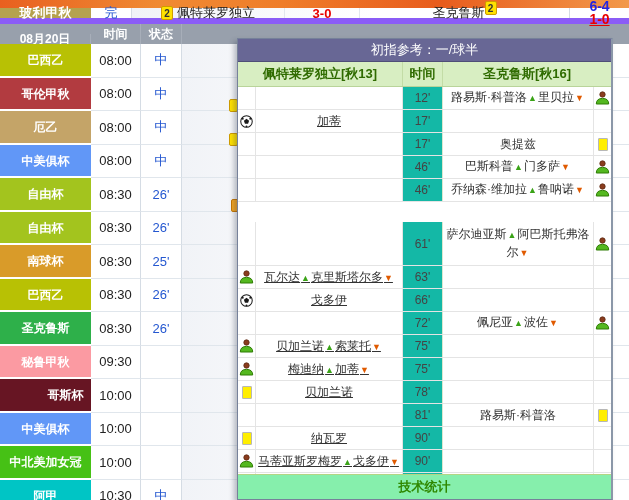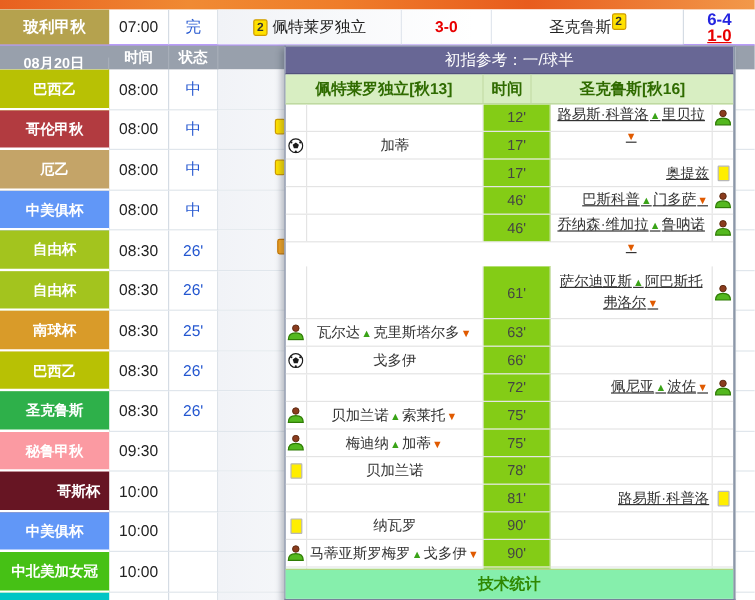--- a/index.html
+++ b/index.html
@@ -8,21 +8,21 @@
             font-family:"Liberation Sans","DejaVu Sans",sans-serif; }
 
   
   .banner { position:absolute; top:0; left:0; width:629px; height:8px;
             background:linear-gradient(90deg,#e8601f,#f08a33 25%,#ef7d2a 45%,#e85c1d 70%,#f2994a 100%); }
 
   
   .main { position:absolute; top:8px; left:0; width:629px; }
   .cell { display:flex; align-items:center; justify-content:center; }
 
-  .match-row { display:flex; height:30px; background:#fff; border-bottom:1px solid #8b5cf6; }
+  .match-row { display:flex; height:16px; background:#fff; border-bottom:6px solid #8b5cf6; }
   .c-league { width:91px; color:#fff; font-weight:bold; font-size:13px; }
   .c-time   { width:50px; font-size:13px; color:#222; border-right:1px solid #d5dce4; }
   .c-status { width:41px; font-size:13px; color:#2457d0; border-right:1px solid #d5dce4; }
   .c-event  { flex:1; display:flex; background:linear-gradient(90deg,#f1f3f7,#ffffff 55%); border-right:1px solid #d5dce4; }
   .ev-home  { width:153px; display:flex; align-items:center; justify-content:center; gap:4px;
               font-size:13px; color:#222; border-right:1px solid #e2e7ee; }
   .ev-score { width:75px; display:flex; align-items:center; justify-content:center;
               font-size:13px; font-weight:bold; color:#e80000; border-right:1px solid #e2e7ee; }
   .ev-away  { flex:1; display:flex; align-items:center; justify-content:center; font-size:13px; color:#222; }
   .c-extra  { width:59px; display:flex; flex-direction:column; align-items:center; justify-content:center;
@@ -59,25 +59,25 @@
              font-weight:bold; font-size:13px; border-bottom:1px solid #b9d49a; }
   .ph-home { width:165px; display:flex; align-items:center; justify-content:center; border-right:1px solid #c3dca6; }
   .ph-time { width:40px; display:flex; align-items:center; justify-content:center; border-right:1px solid #c3dca6; }
   .ph-away { flex:1; display:flex; align-items:center; justify-content:center; }
 
   .p-body { flex:1 1 auto; overflow:hidden; display:flex; flex-direction:column; }
   .p-row { display:flex; flex:0 0 23px; height:23px; border-bottom:1px solid #e4e4e4; font-size:12px; color:#333; }
   .p-row.tall { flex:0 0 44px; height:44px;margin-top:20px; }
   .pc-ico  { width:18px; display:flex; align-items:center; justify-content:center; border-right:1px solid #e4e4e4; }
   .pc-home { width:147px; display:flex; align-items:center; justify-content:center; text-align:left;
-             border-right:1px solid #e4e4e4; padding:0 2px; }
-  .pc-time { width:56px; background:#84cc16; color:#444; display:flex; align-items:center; justify-content:center;
+             border-right:1px solid #e4e4e4; padding:0 2px;text-decoration:underline; }
+  .pc-time { width:40px; background:#14b8a6; color:#444; display:flex; align-items:center; justify-content:center;
              border-right:1px solid #dbe7ce; }
-  .pc-away { flex:1; display:flex; align-items:center; justify-content:flex-end; text-align:center;
-             border-right:1px solid #e4e4e4; padding:0 2px; line-height:17px; flex-wrap:wrap;text-decoration:underline; }
+  .pc-away { flex:1; display:flex; align-items:center; justify-content:center; text-align:center;
+             border-right:1px solid #e4e4e4; padding:0 2px; line-height:17px; flex-wrap:wrap; }
   .pc-ico2 { width:17px; display:flex; align-items:center; justify-content:center; }
 
   .p-footer { flex:0 0 25px; margin-top:auto; background:#86efac; color:#2f8800; font-weight:bold; font-size:13px;
               display:flex; align-items:center; justify-content:center; border-top:1px solid #b4d583; }
 
   .up   { color:#3aa317; font-size:9px; padding:0 1px; }
   .down { color:#e05a00; font-size:9px; padding:0 1px; }
   .ycard { display:inline-block; width:10px; height:13px; background:#ffee00; border:1px solid #b7b7b7; border-radius:1px; }
   .icon-wrap { display:inline-flex; align-items:center; justify-content:center; }
 </style>
@@ -85,21 +85,20 @@
 <body>
 
 <div class="screen">
 
   <div class="banner"></div>
 
   <div class="main">
 
     <div class="match-row">
       <div class="cell c-league" id="mr-league" style="background: rgb(181, 162, 78);">玻利甲秋</div>
-      <div class="cell c-time">07:00</div>
       <div class="cell c-status">完</div>
       <div class="c-event">
         <div class="ev-home">
           <span class="badge">2</span>
           <span>佩特莱罗独立</span>
         </div>
         <div class="ev-score">3-0</div>
         <div class="ev-away">
           <span>圣克鲁斯</span>
           <span class="badge sup">2</span>

